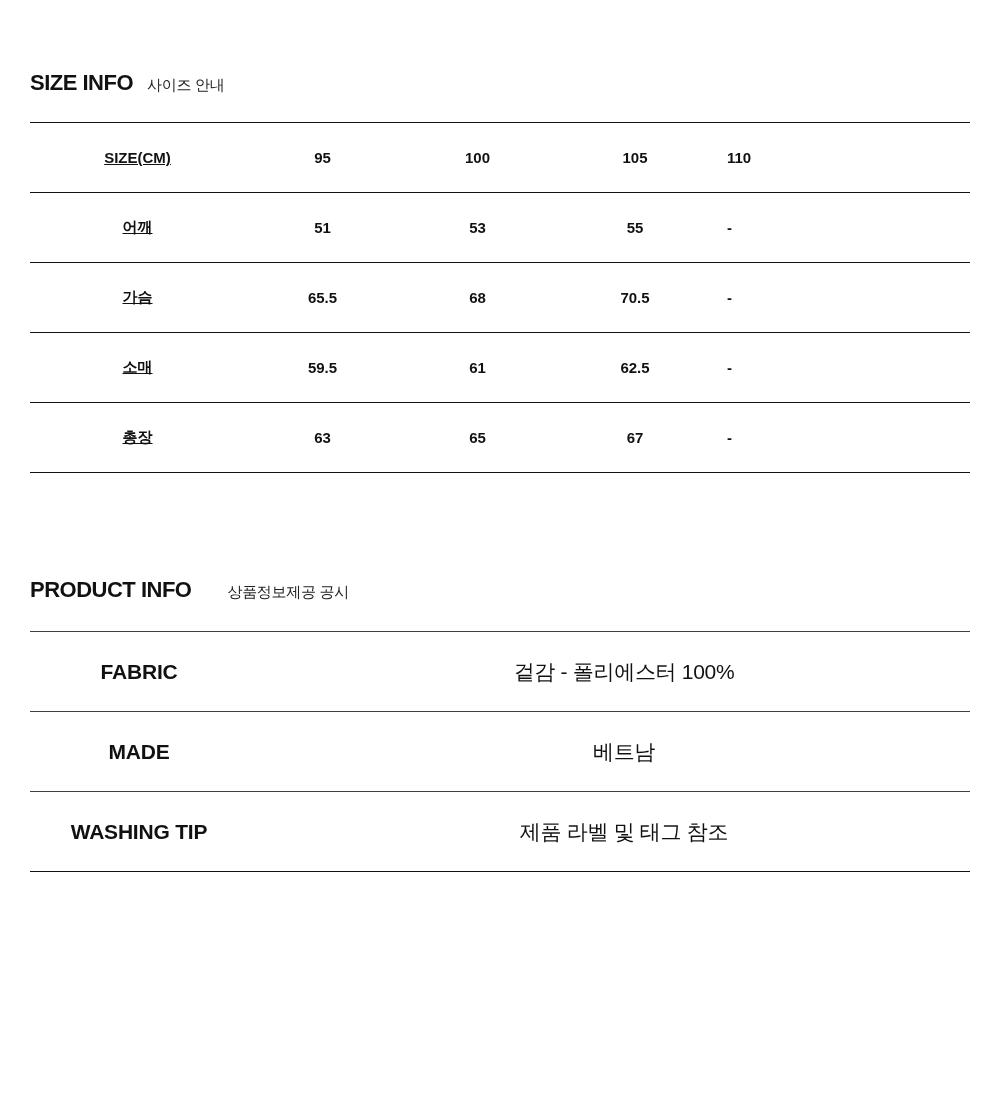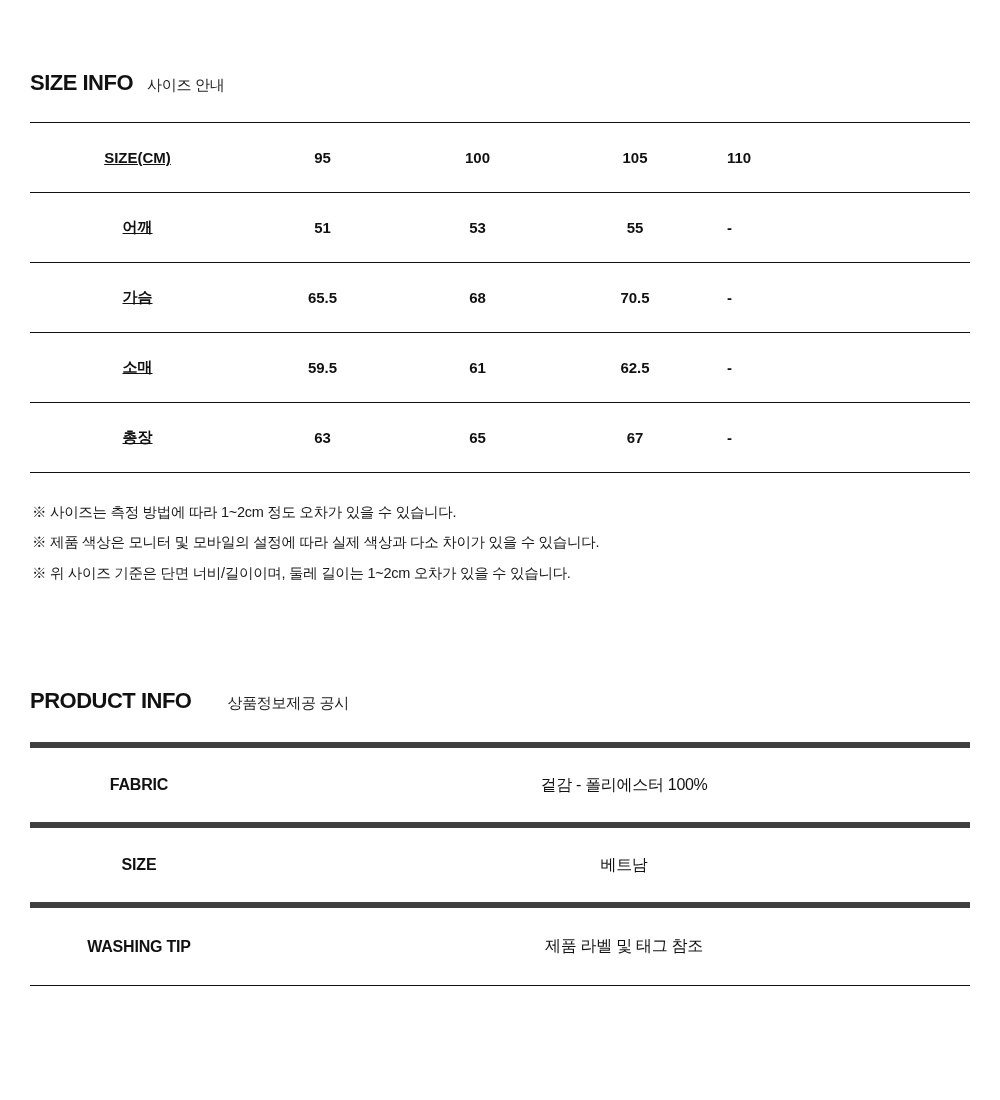--- a/index.html
+++ b/index.html
@@ -93,23 +93,23 @@
 
   .info-table {
     width: 940px;
     border-collapse: collapse;
     margin-top: 28px;
     table-layout: fixed;
   }
   .info-table col.k { width: 218px; }
   .info-table col.v { width: 722px; }
   .info-table td {
-    border-top: 6px solid #404040;
+    border-top: 1px solid #404040;
     height: 80px;
-    font-size: 16px;
+    font-size: 21px;
     color: #111;
     padding: 0;
     vertical-align: middle;
   }
   .info-table tr:last-child td {
     border-bottom: 1px solid #111;
   }
   .info-table td.key {
     text-align: center;
     font-weight: 700;
@@ -174,43 +174,38 @@
       <tr>
         <td class="rowhead">총장</td>
         <td class="valcell">63</td>
         <td class="valcell">65</td>
         <td class="valcell">67</td>
         <td class="valcell cell-dash">-</td>
       </tr>
     </tbody>
   </table>
 
-  <div class="notes">
-    <p>※ 사이즈는 측정 방법에 따라 1~2cm 정도 오차가 있을 수 있습니다.</p>
-    <p>※ 제품 색상은 모니터 및 모바일의 설정에 따라 실제 색상과 다소 차이가 있을 수 있습니다.</p>
-    <p>※ 위 사이즈 기준은 단면 너비/길이이며, 둘레 길이는 1~2cm 오차가 있을 수 있습니다.</p>
-  </div>
 
   <div class="section-head" id="product-info-head">
     <span class="title">PRODUCT INFO</span>
     <span class="subtitle">상품정보제공 공시</span>
   </div>
 
   <table class="info-table">
     <colgroup>
         <col class="k">
         <col class="v">
       </colgroup>
     <tbody>
       <tr>
         <td class="key">FABRIC</td>
         <td class="val">겉감 - 폴리에스터 100%</td>
       </tr>
       <tr>
-        <td class="key">SIZE</td>
+        <td class="key">MADE</td>
         <td class="val">베트남</td>
       </tr>
       <tr>
         <td class="key">WASHING TIP</td>
         <td class="val">제품 라벨 및 태그 참조</td>
       </tr>
     </tbody>
   </table>
 
 </div>

